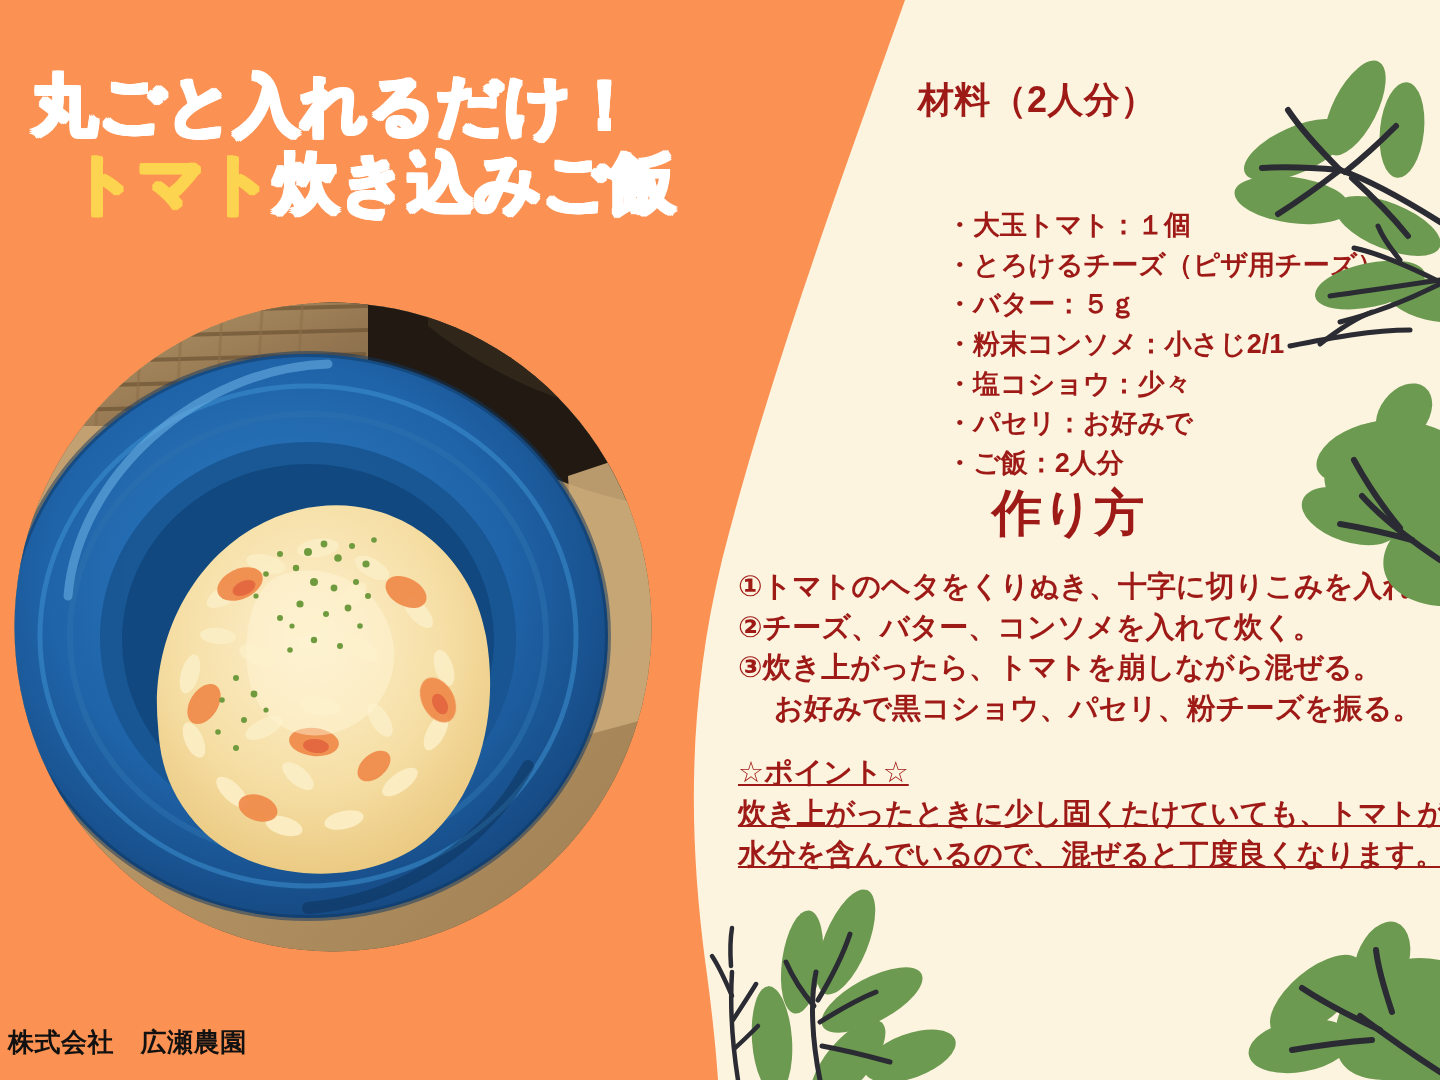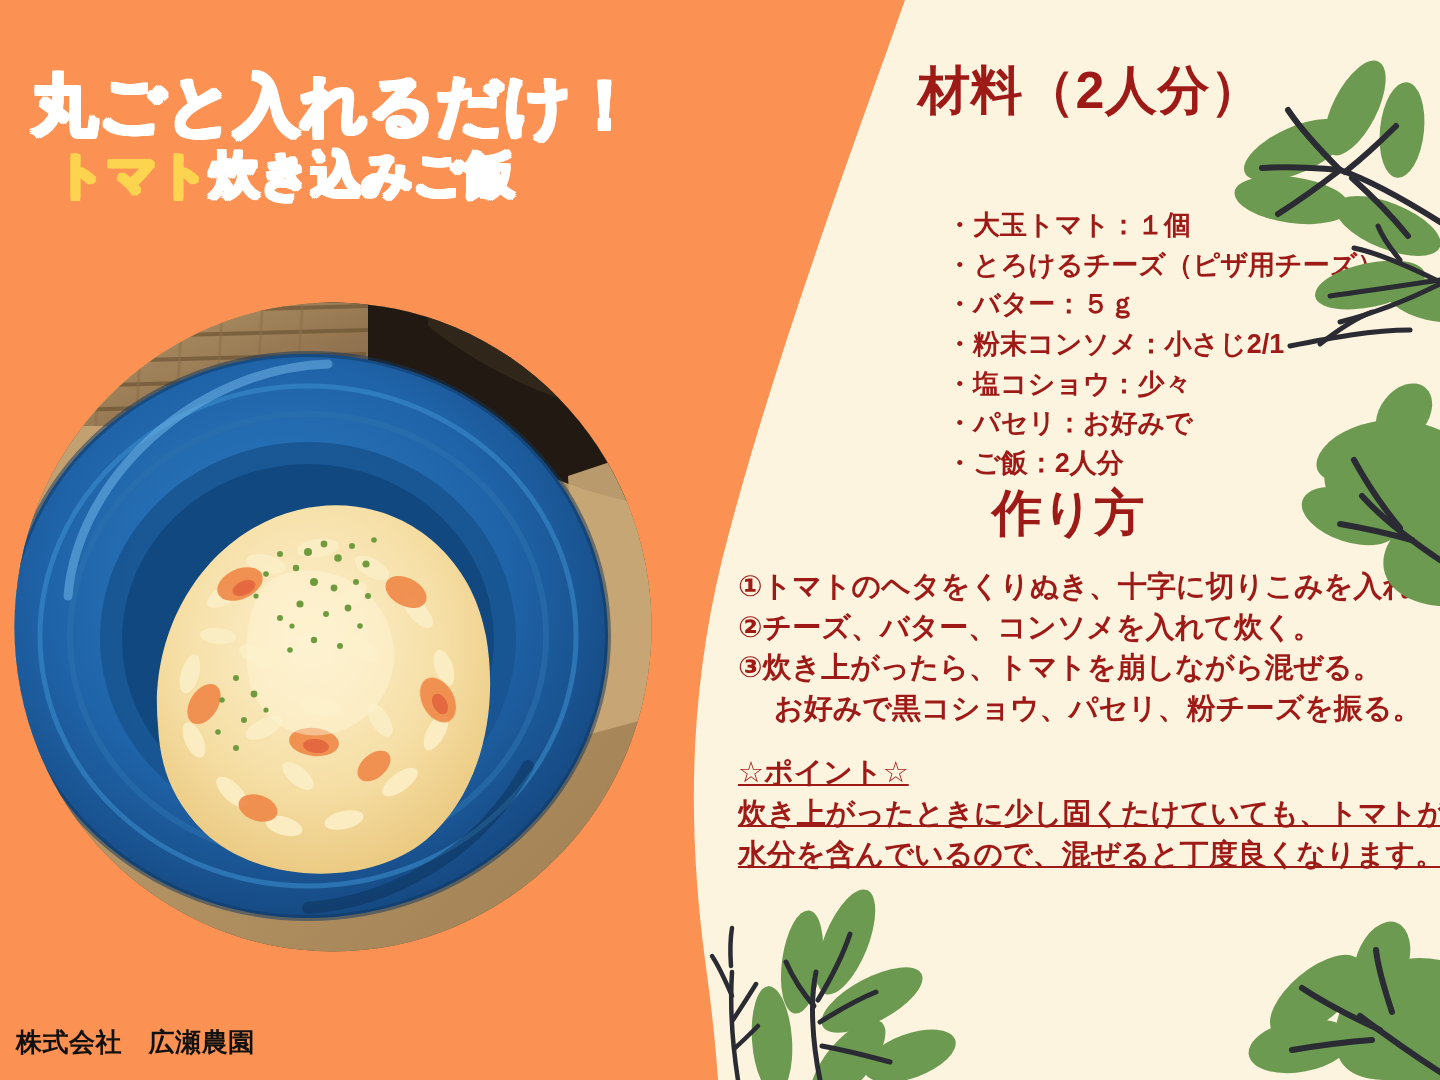--- a/index.html
+++ b/index.html
@@ -51,23 +51,23 @@
     display: block;
     font-size: 66px;
     color: #ffffff;
     white-space: nowrap;
     text-shadow:
       2px 0 0 #fff, -2px 0 0 #fff, 0 2px 0 #fff, 0 -2px 0 #fff,
       2px 2px 0 #fff, -2px 2px 0 #fff, 2px -2px 0 #fff, -2px -2px 0 #fff;
   }
   .headline .line2 {
     display: block;
-    font-size: 50px;
+    font-size: 66px;
     margin-top: 12px;
-    margin-left: 23px;
+    margin-left: 38px;
     white-space: nowrap;
     color: #ffffff;
     text-shadow:
       2px 0 0 #fff, -2px 0 0 #fff, 0 2px 0 #fff, 0 -2px 0 #fff,
       2px 2px 0 #fff, -2px 2px 0 #fff, 2px -2px 0 #fff, -2px -2px 0 #fff;
   }
   .headline .hl-accent {
     color: #fcd44f;
     text-shadow:
       2px 0 0 #fcd44f, -2px 0 0 #fcd44f, 0 2px 0 #fcd44f, 0 -2px 0 #fcd44f,
@@ -103,22 +103,22 @@
 
   .sec-title {
     position: absolute;
     font-weight: 700;
     color: #9e1a16;
     white-space: nowrap;
     letter-spacing: 0.01em;
   }
   .sec-title.ingredients {
     left: 192px;
-    top: 56px;
-    font-size: 52px;
+    top: 76px;
+    font-size: 36px;
   }
   .sec-title.method {
     left: 266px;
     top: 480px;
     font-size: 50px;
   }
 
   .ing-list {
     position: absolute;
     left: 204px;
@@ -161,21 +161,21 @@
     font-weight: 700;
     color: #9e1a16;
     line-height: 1.42;
     white-space: nowrap;
     text-decoration: underline;
   }
 
   
   .footer {
     position: absolute;
-    left: 16px;
+    left: 8px;
     bottom: 20px;
     font-size: 26px;
     font-weight: 700;
     color: #111111;
     letter-spacing: 0.02em;
     white-space: nowrap;
   }
 
   
   .leaf-layer {

